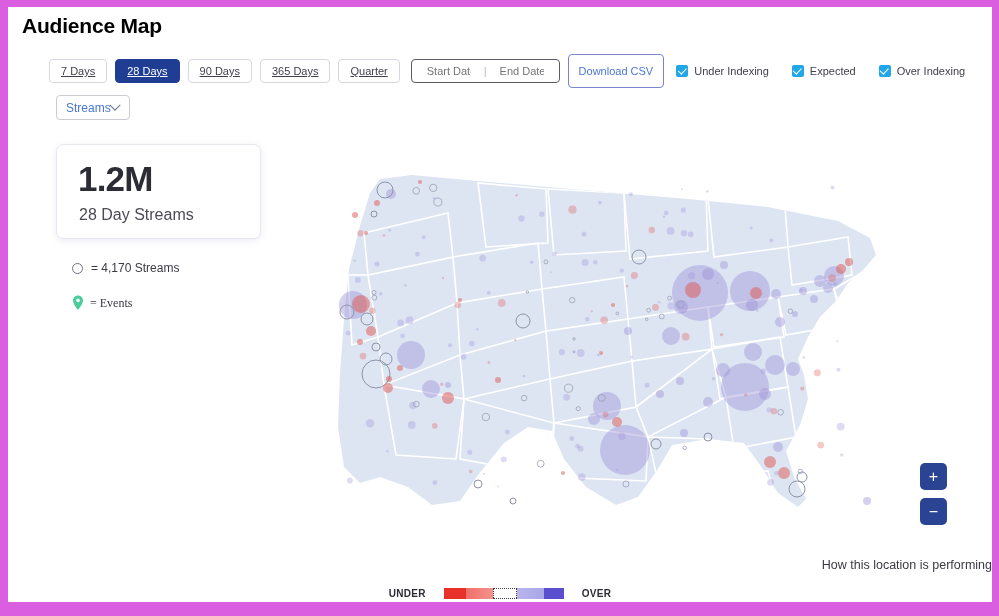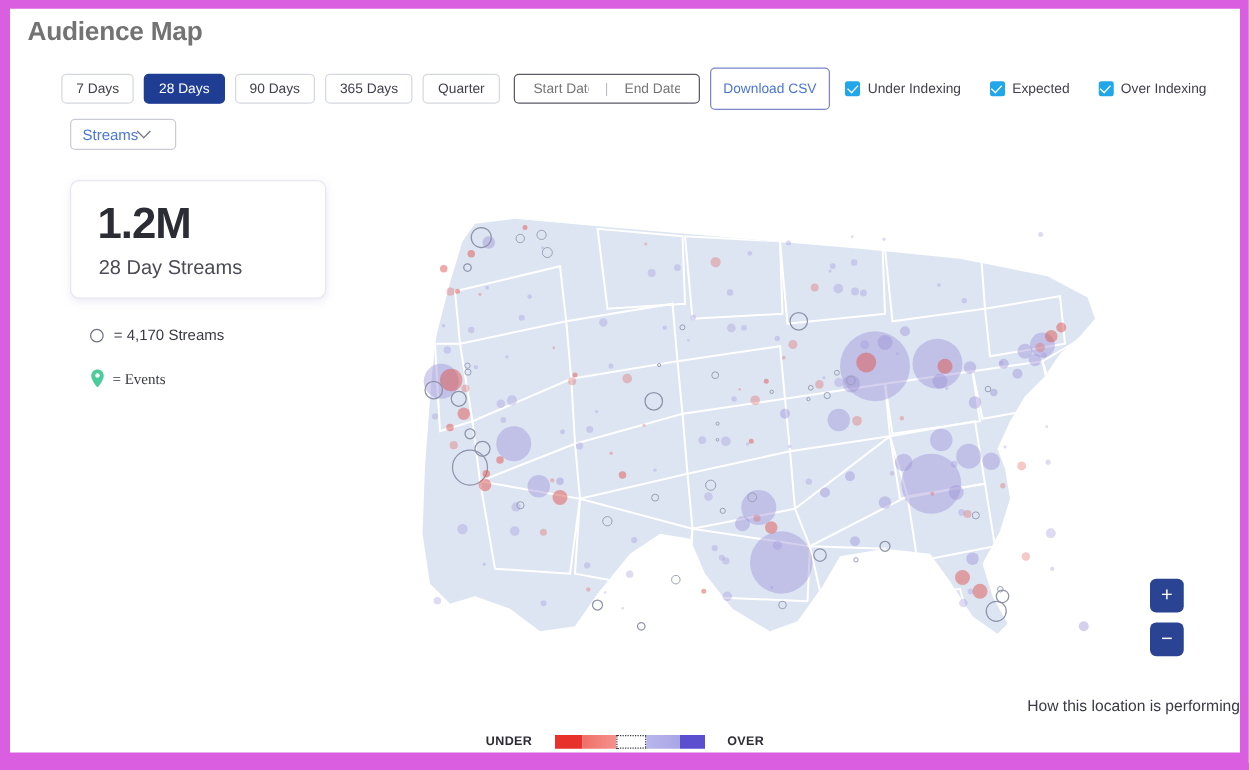--- a/index.html
+++ b/index.html
@@ -16,36 +16,37 @@
   }
   #page {
     position: absolute;
     left: 8px; top: 7px; right: 7px; bottom: 14px;
     background: #ffffff;
     overflow: hidden;
   }
   
   #page-title {
     position: absolute; left: 14px; top: 7px;
-    font-size: 21px; font-weight: bold; color: #737373;
+    font-size: 21px; font-weight: bold; color: #000000;
     letter-spacing: -0.2px;
   }
   
   #toolbar {
     position: absolute; left: 41px; top: 47px;
     display: flex; align-items: center;
   }
   .range-btn {
     height: 24px; padding: 0 11px;
     border: 1px solid #d5d8de; border-radius: 4px;
     background: #fff; color: #41414b;
     font-size: 11px; font-family: "Liberation Sans", sans-serif;
     margin-right: 8px; cursor: pointer;
     display: flex; align-items: center; justify-content: center;
     white-space: nowrap;
+    text-decoration: underline;
   }
   .range-btn.active {
     background: #1f3d93; border-color: #1f3d93; color: #fff;
   }
   .date-range {
     height: 24px; display: flex; align-items: center;
     border: 1px solid #5b5b66; border-radius: 4px;
     background: #fff; margin-right: 8px; margin-left: 3px;
     padding: 0 2px;
   }
@@ -74,21 +75,21 @@
   .cbox::after {
     content: ""; position: absolute;
     left: 3.5px; top: 1.3px; width: 3.5px; height: 6.5px;
     border: solid #fff; border-width: 0 1.6px 1.6px 0;
     transform: rotate(43deg);
   }
   .check-label { font-size: 11px; color: #41414b; white-space: nowrap; }
   
   #metric-dropdown {
     position: absolute; left: 48px; top: 88px;
-    width: 85px; height: 25px;
+    width: 74px; height: 25px;
     border: 1px solid #c9ccd4; border-radius: 4px;
     background: #fff; cursor: pointer;
     display: flex; align-items: center; 
     padding: 0 9px;
   }
   #metric-dropdown .lbl { font-size: 12px; color: #4a76d4; }
   .chev {
     width: 8px; height: 8px; flex: none;
     border: solid #6b7280; border-width: 0 1.3px 1.3px 0;
     transform: rotate(45deg) translate(-2px,-2px);

